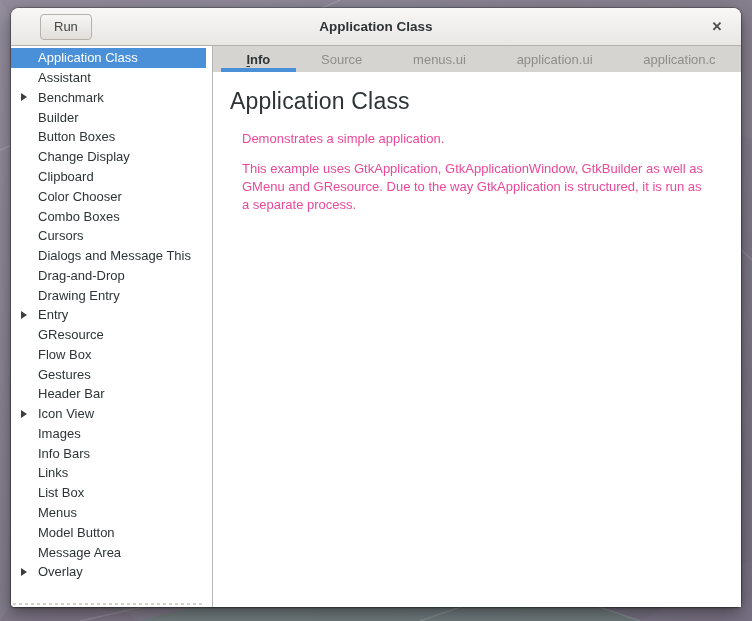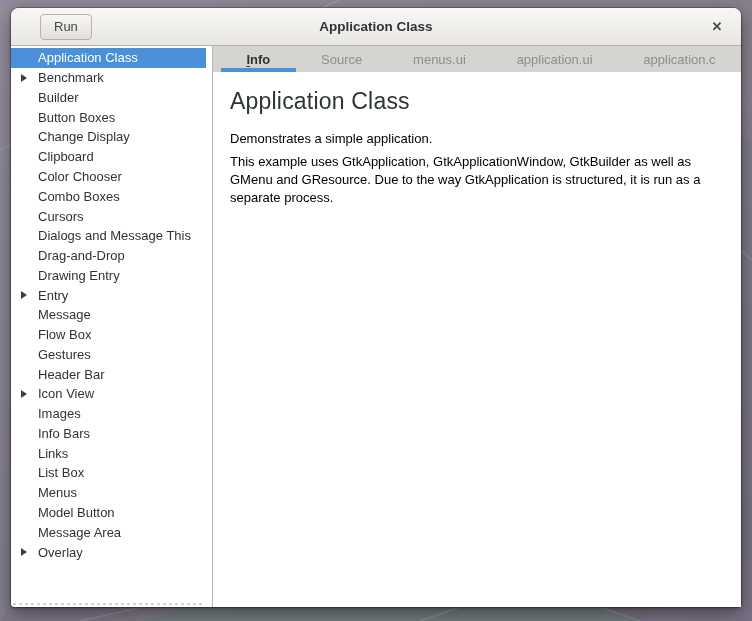--- a/index.html
+++ b/index.html
@@ -81,21 +81,21 @@
   .tab.active::after {
     content:""; position:absolute; left:0; right:0; bottom:0; height:4px;
     background:#4a90d9;
   }
   .tab .mnemonic { text-decoration:underline; text-underline-offset:2px; }
   .content { flex:1; background:#ffffff; padding:16px 17px; overflow:hidden; }
   .page-heading {
     margin:0; font-size:23px; font-weight:400; color:#2e3436; letter-spacing:.2px;
   }
   .content p {
-    margin:0; font-size:13px; line-height:18px; color:#000000; max-width:486px;
+    margin:12px; font-size:13px; line-height:18px; color:#ec4899; max-width:486px;
   }
   .content p.first { margin-top:15px; }
   .content p + p { margin-top:5px; }
 </style>
 <style>
   .sidebar-item.selected { background:#4a90d9; }
   .tab.active::after { background:#4a90d9; }
   .titlebar { background:linear-gradient(to bottom,#f8f7f6,#e9e7e4); }
   .tabbar { background:#d6d4d1; }
   .tab { color:#8e8e89; }
@@ -140,20 +140,23 @@
   </div>
 
   <div class="window-body">
 
     <div class="sidebar">
       <ul class="sidebar-list">
           <li class="sidebar-item selected">
             <span>Application Class</span>
           </li>
           <li class="sidebar-item">
+            <span>Assistant</span>
+          </li>
+          <li class="sidebar-item">
             <span class="expander-icon"></span>
             <span>Benchmark</span>
           </li>
           <li class="sidebar-item">
             <span>Builder</span>
           </li>
           <li class="sidebar-item">
             <span>Button Boxes</span>
           </li>
           <li class="sidebar-item">
@@ -178,21 +181,21 @@
             <span>Drag-and-Drop</span>
           </li>
           <li class="sidebar-item">
             <span>Drawing Entry</span>
           </li>
           <li class="sidebar-item">
             <span class="expander-icon"></span>
             <span>Entry</span>
           </li>
           <li class="sidebar-item">
-            <span>Message</span>
+            <span>GResource</span>
           </li>
           <li class="sidebar-item">
             <span>Flow Box</span>
           </li>
           <li class="sidebar-item">
             <span>Gestures</span>
           </li>
           <li class="sidebar-item">
             <span>Header Bar</span>
           </li>

